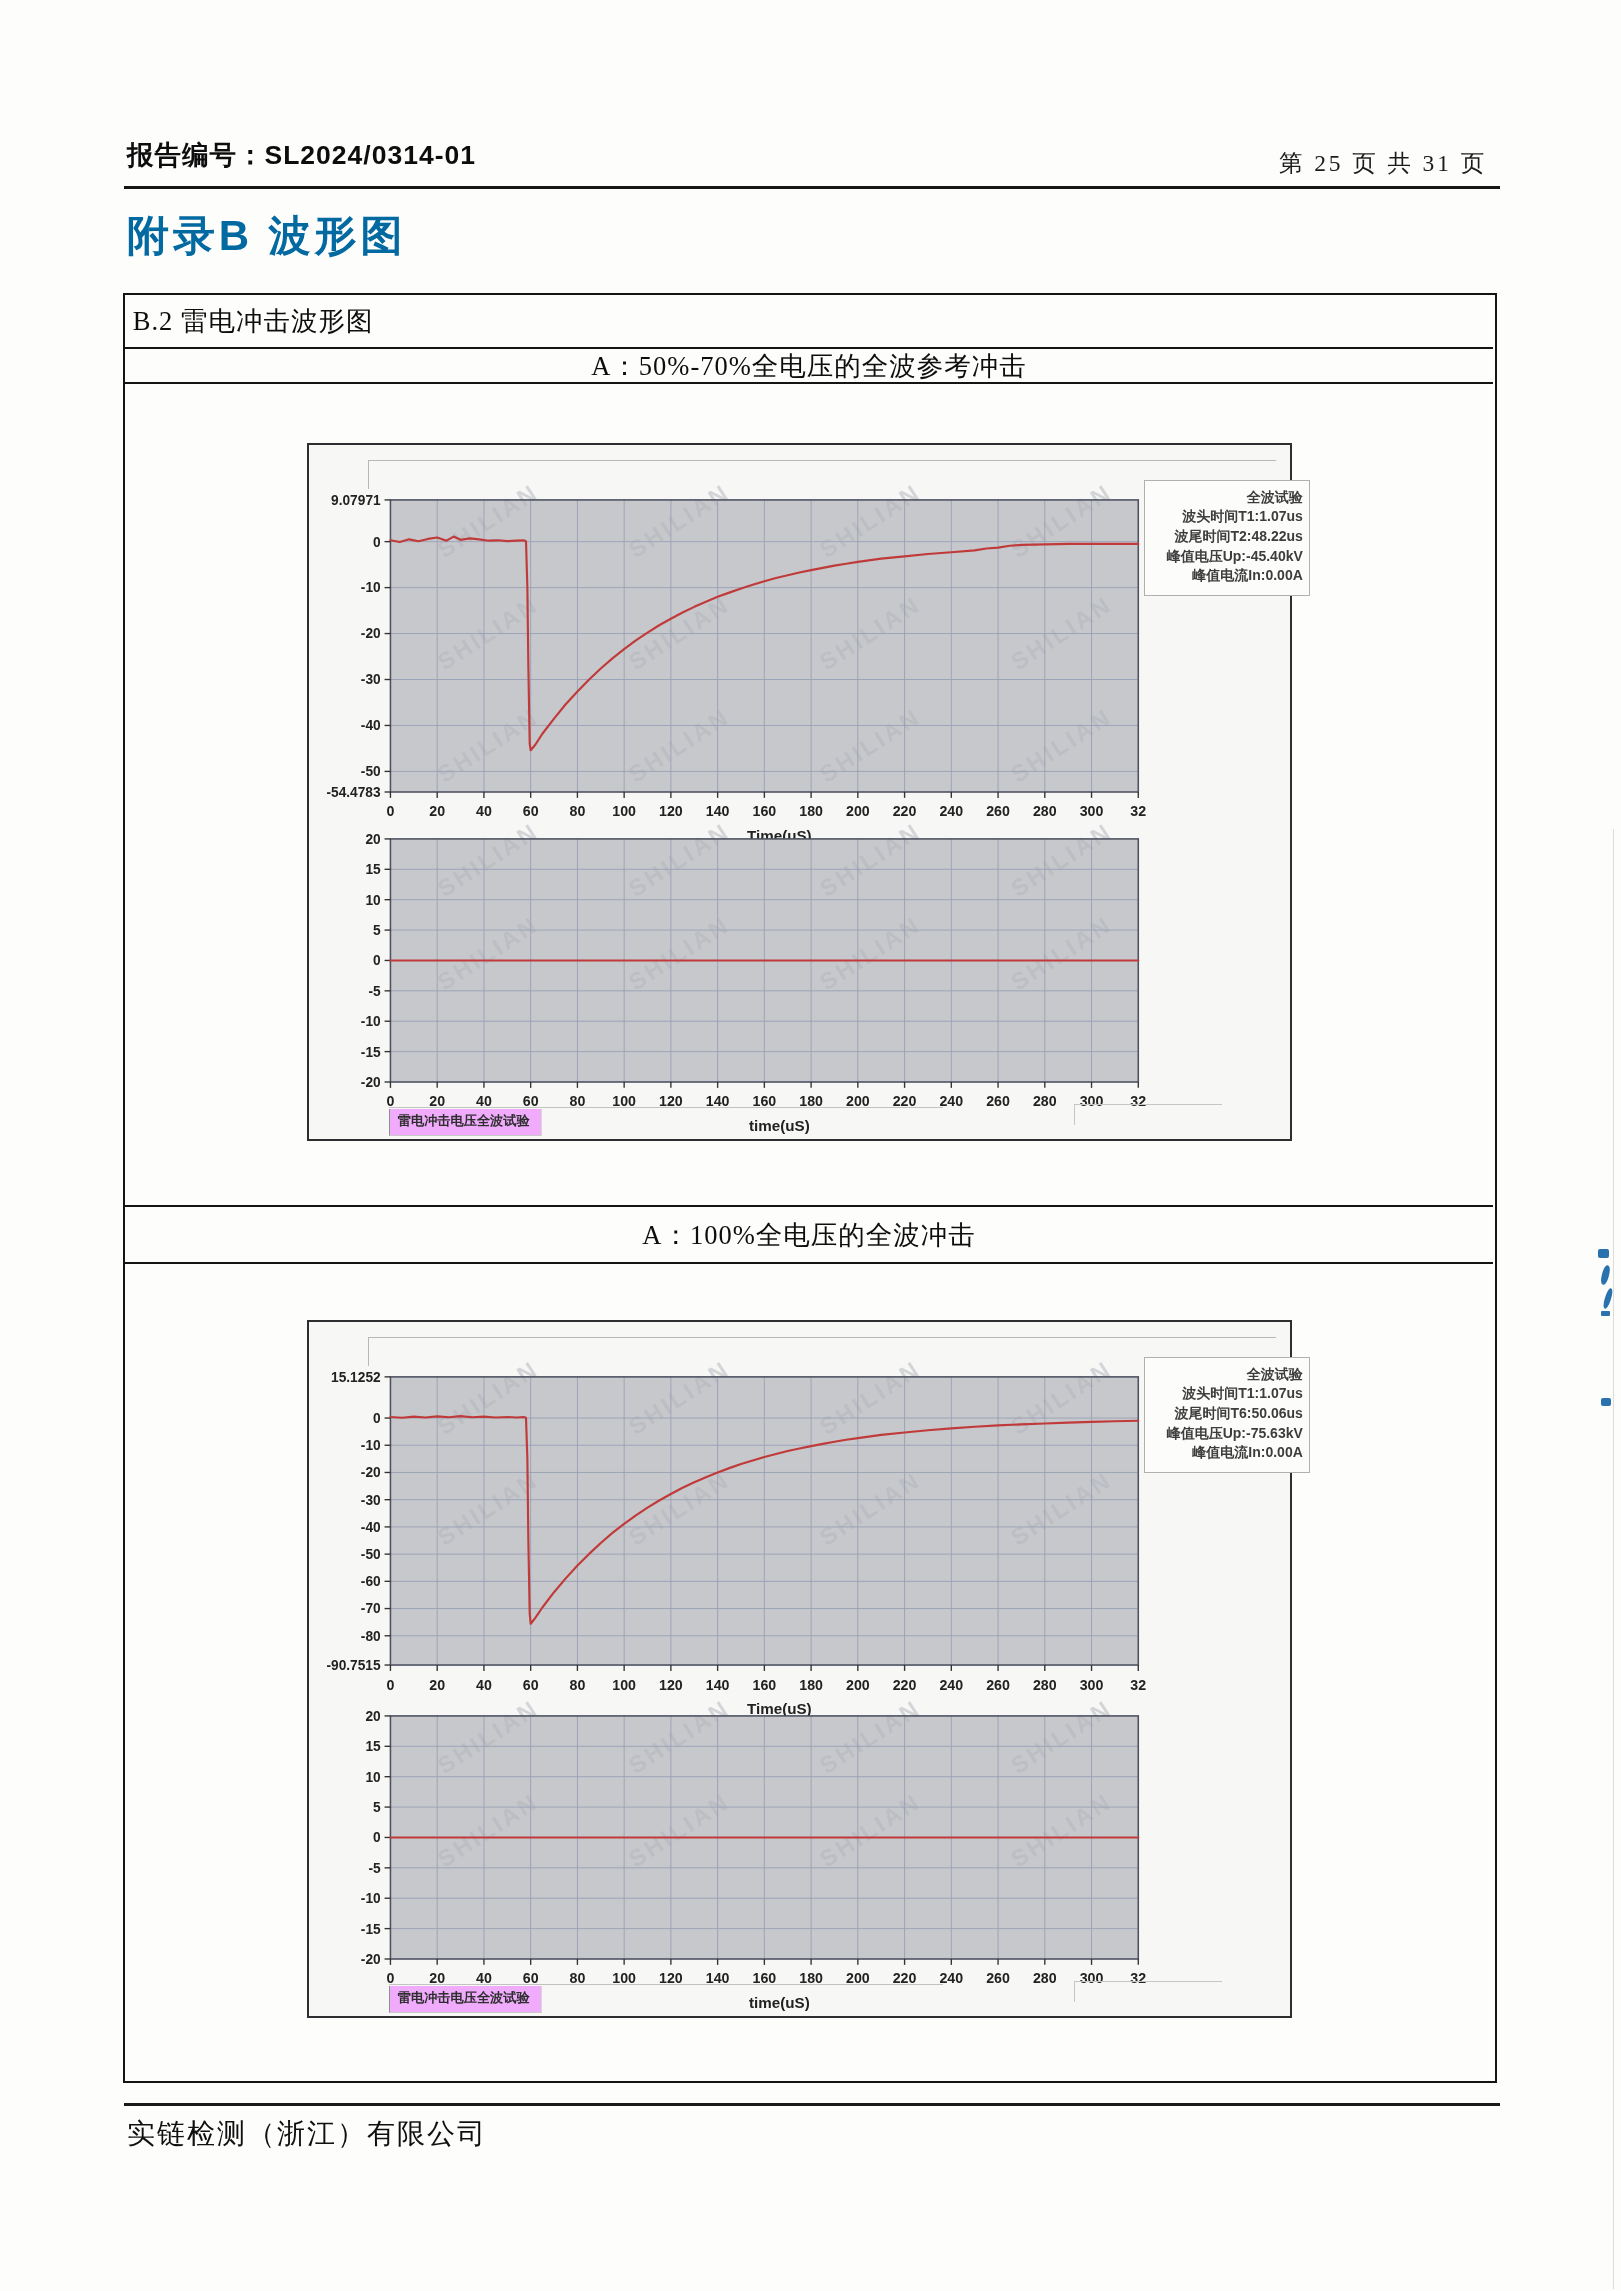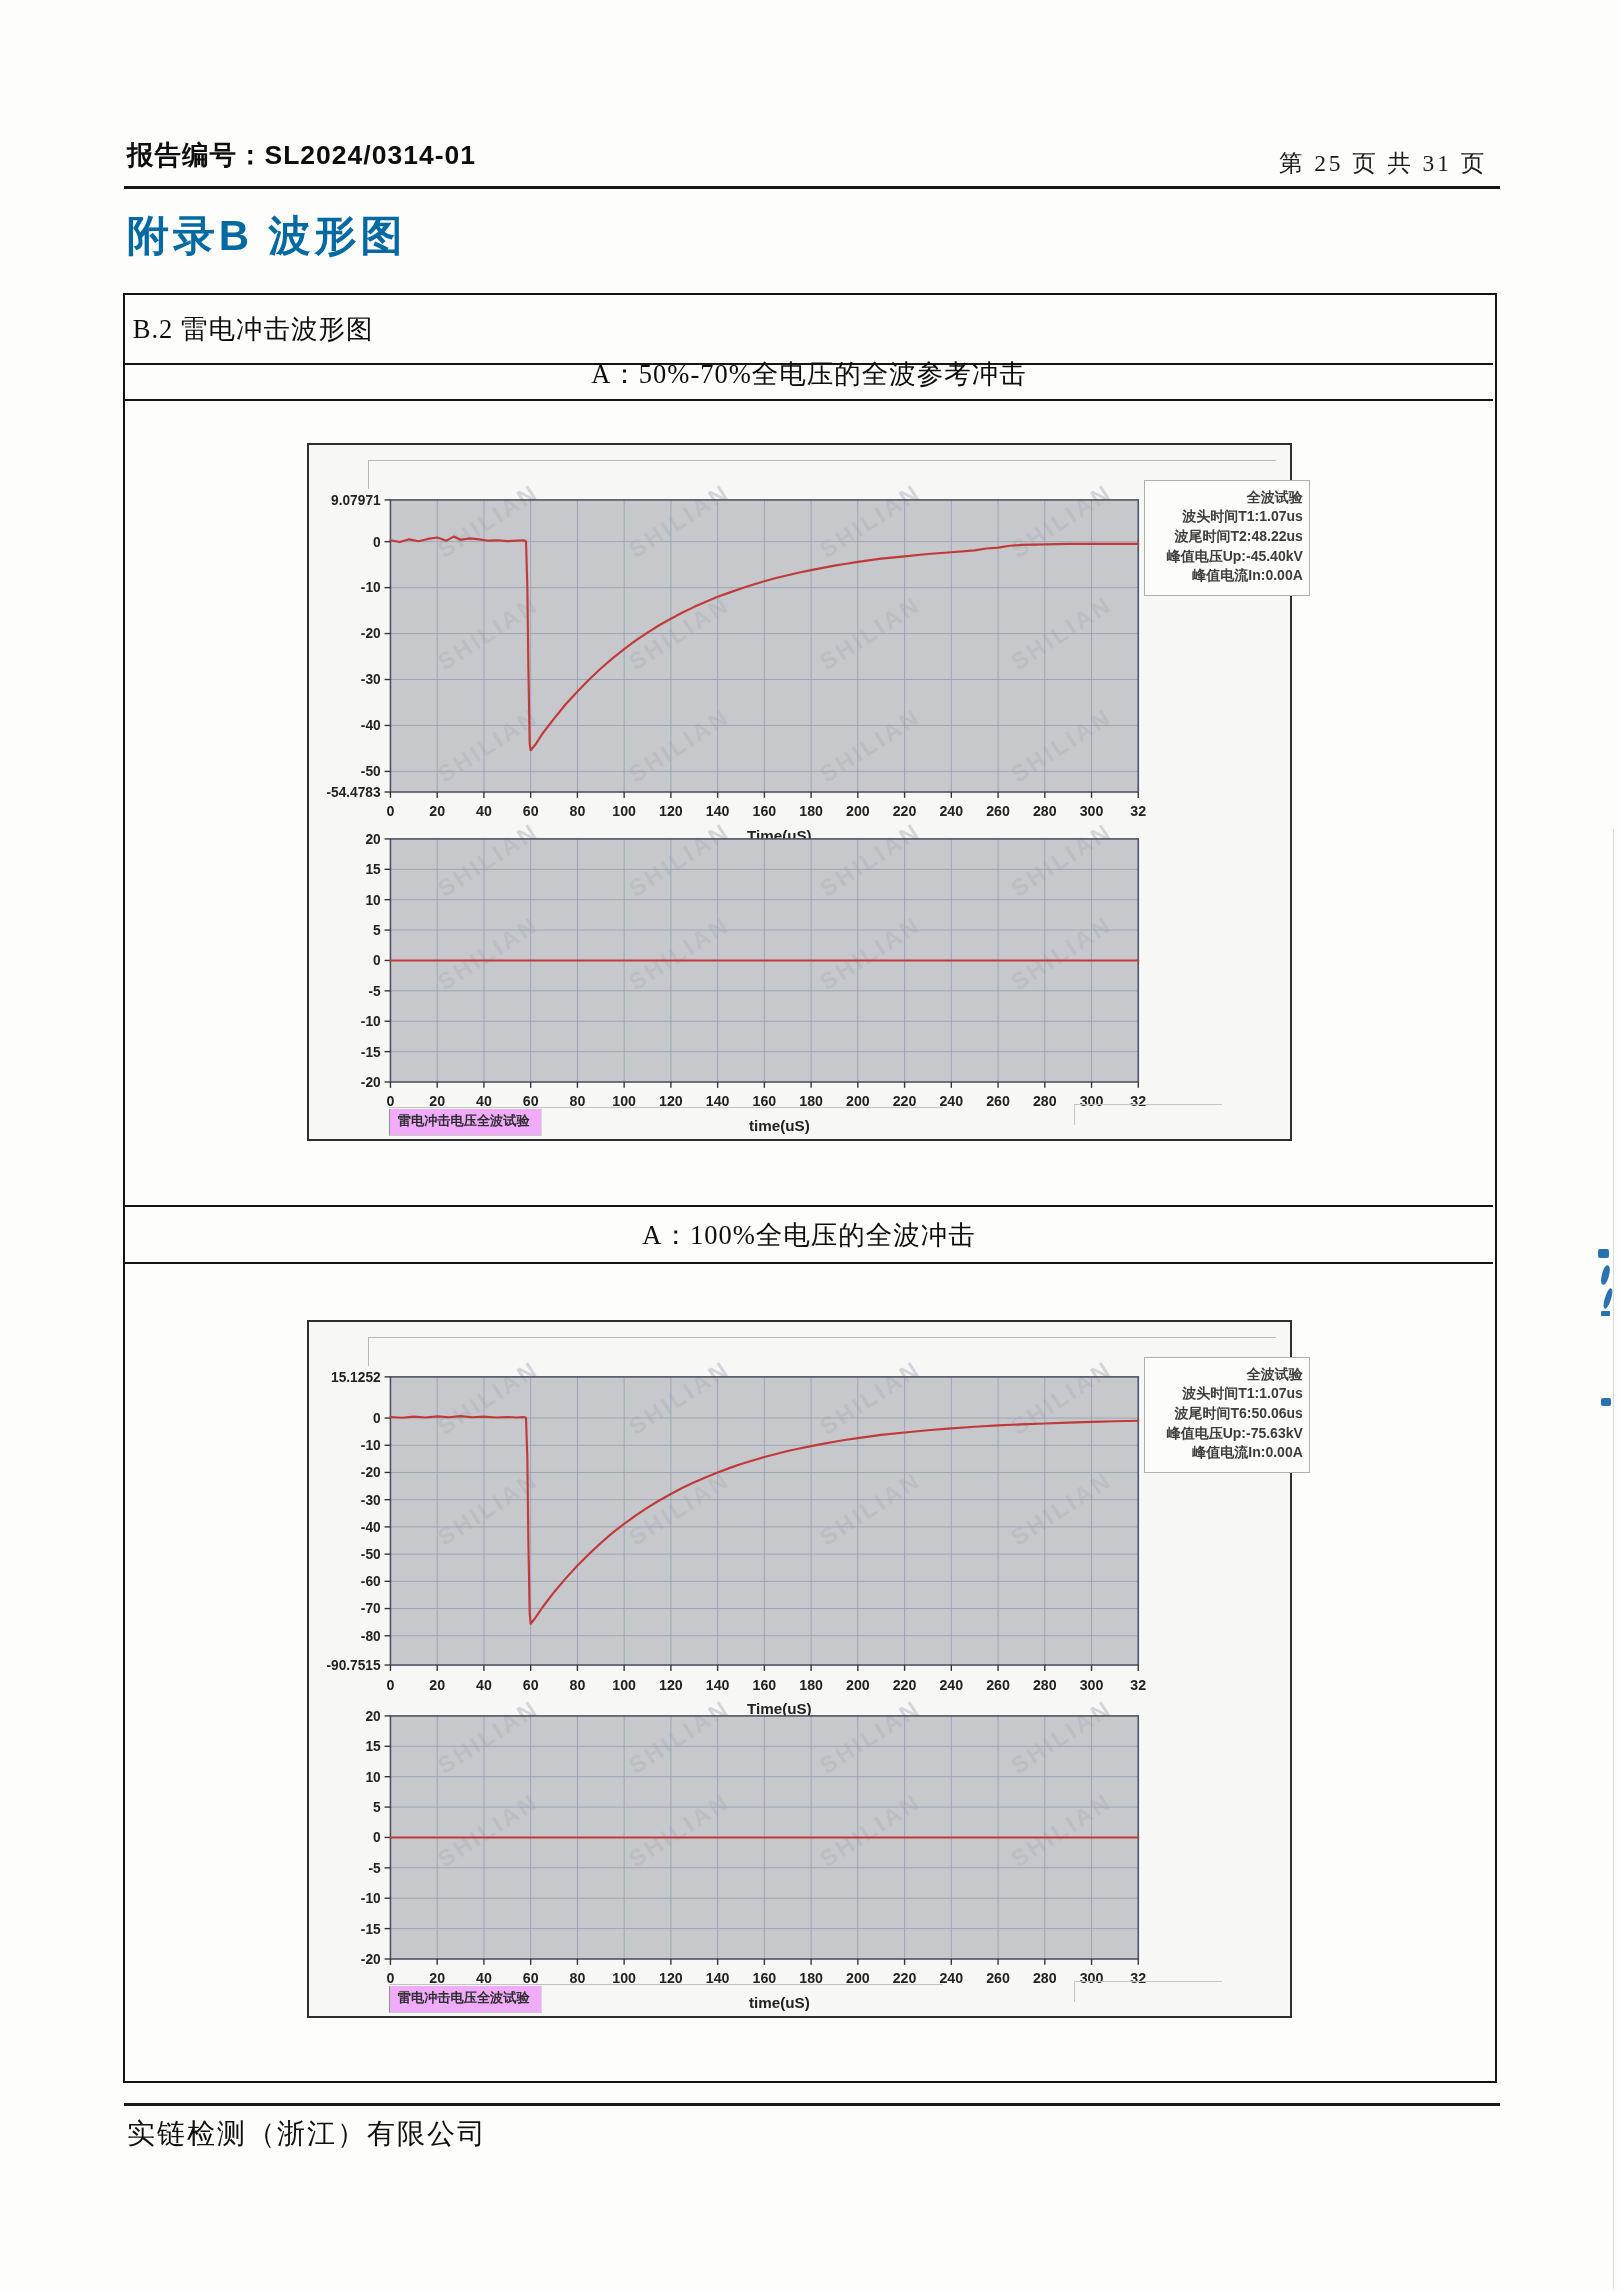--- a/index.html
+++ b/index.html
@@ -13,22 +13,22 @@
   .hdr-left{position:absolute;left:127px;top:137px;font-size:26.5px;font-weight:700;letter-spacing:1px;color:#0d0d0d;}
   .hdr-right{position:absolute;left:1279px;top:147px;font-size:23.5px;letter-spacing:2.9px;color:#1c1c1c;font-family:"Liberation Serif",serif;}
   .hdr-rule{position:absolute;left:124px;top:186px;width:1376px;height:2.9px;background:#161616;}
 
   
   .doc-title{position:absolute;left:127px;top:208px;font-size:42px;font-weight:700;letter-spacing:3.9px;color:#0369a1;}
 
   
   .rtable{position:absolute;left:123px;top:293px;width:1374px;height:1790px;border:2.9px solid #141414;box-sizing:border-box;}
   .trow{position:absolute;left:0;width:1368px;box-sizing:border-box;font-family:"Liberation Serif",serif;color:#0e0e0e;}
-  .row-section{top:0;height:70px;border-bottom:2.9px solid #141414;display:flex;align-items:center;padding-left:7.8px;font-size:26.5px;letter-spacing:1px;}
-  .row-title1{top:54px;height:52px;border-bottom:2.9px solid #141414;display:flex;align-items:center;justify-content:center;font-size:26.5px;letter-spacing:1px;}
+  .row-section{top:0;height:54px;border-bottom:2.9px solid #141414;display:flex;align-items:center;padding-left:7.8px;font-size:26.5px;letter-spacing:1px;}
+  .row-title1{top:54px;height:35px;border-bottom:2.9px solid #141414;display:flex;align-items:center;justify-content:center;font-size:26.5px;letter-spacing:1px;}
   .row-title2{top:910px;height:59px;border-top:2.9px solid #141414;border-bottom:2.9px solid #141414;display:flex;align-items:center;justify-content:center;font-size:26.5px;letter-spacing:1px;}
 
   
   .chart-window{position:absolute;width:985px;height:698px;border:2.5px solid #2e2e31;background:#f7f7f5;box-sizing:border-box;}
   .win-a{left:182px;top:148px;}
   .win-b{left:182px;top:1025px;}
   .topline{position:absolute;left:59px;right:13.7px;top:14.7px;border-top:1px solid #b8b8b8;}
   .topnotch{position:absolute;left:59px;top:14.7px;height:29px;border-left:1px solid #b8b8b8;}
   .plot-svg{position:absolute;left:4.9px;display:block;}
   .svg-voltage{top:39px;}

